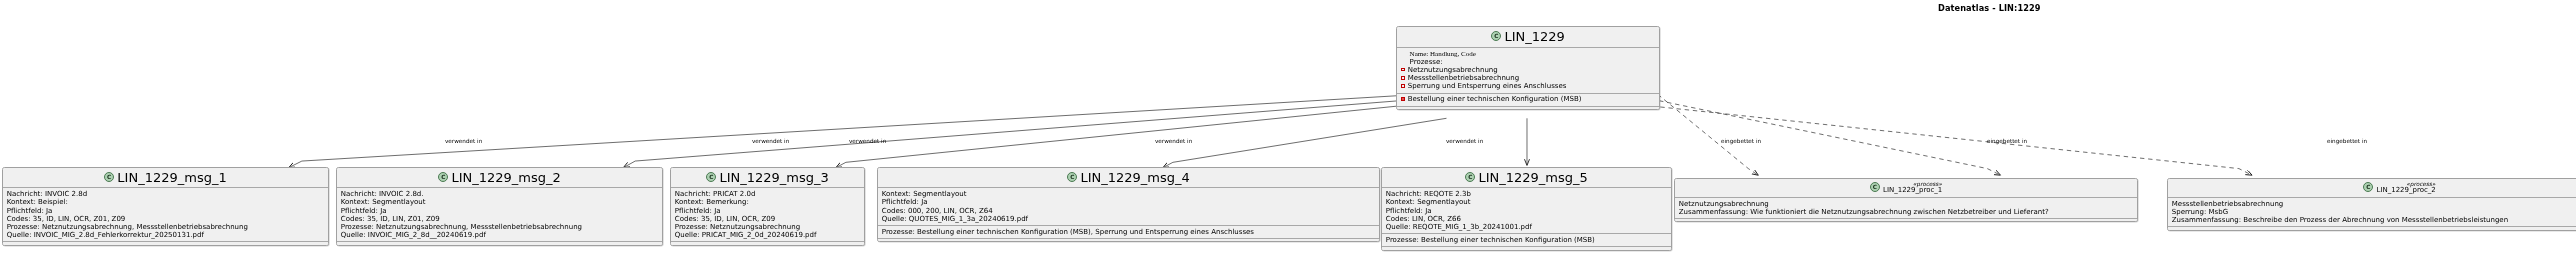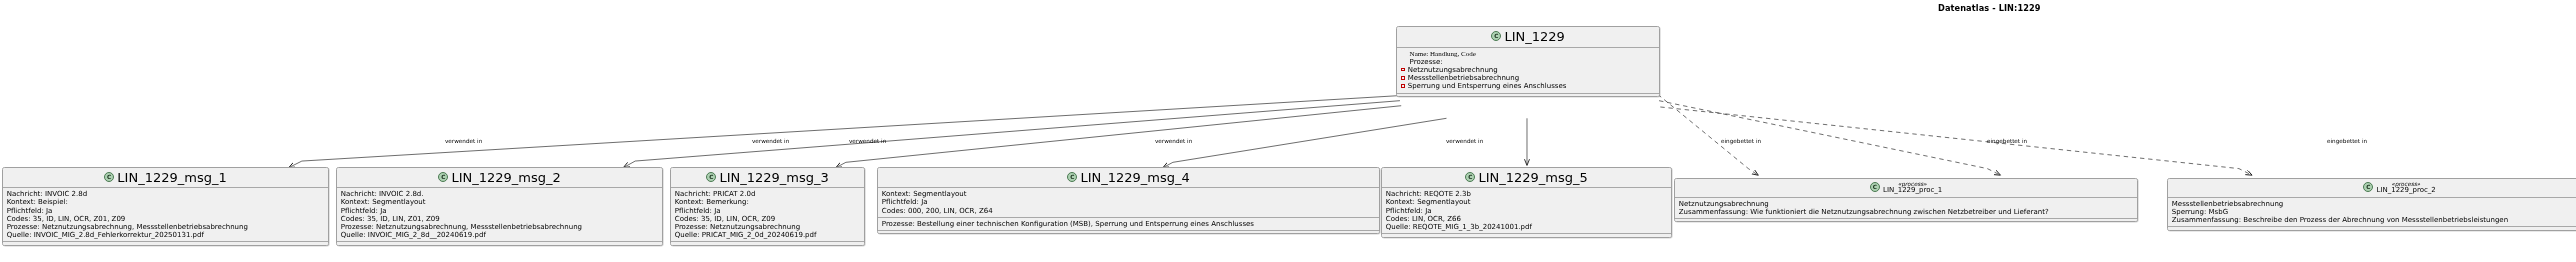--- a/index.html
+++ b/index.html
@@ -31,21 +31,21 @@
   }
   .node-header .cicon{
     display:inline-block;vertical-align:middle;
     width:8.2px;height:8.2px;border-radius:50%;
     background:#ADD1B2;border:0.6px solid #4b7a52;
     color:#19301c;font-size:5.7px;font-weight:bold;
     line-height:8.2px;text-align:center;
     margin-right:3.1px;position:relative;top:-0.6px;
   }
   .node-title{display:inline-block;vertical-align:middle;font-size:13px;color:#000;}
-  .stereo-wrap{display:inline-block;vertical-align:middle;text-align:center;line-height:1.05;}
+  .stereo-wrap{display:inline-block;vertical-align:middle;text-align:right;line-height:1.05;}
   .stereo{display:block;font-size:5.7px;font-style:italic;color:#000;}
   .stereo-name{display:block;font-size:7px;color:#000;}
 
   .node-body{
     padding:1.9px 3.8px 1.9px 3.8px;background:#f0f0f0;
   }
   .node-body.sep-top{border-top:0.6px solid #a8a8a8;}
   .row{
     font-size:7px;color:#000;white-space:nowrap;line-height:8.2px;
   }
@@ -93,20 +93,23 @@
   <div id="node-layer">
       <div class="node" style="left: 1396px; top: 26.4px; width: 264px; border-color: rgb(160, 160, 160); background: rgb(240, 240, 240);">
         <div class="node-header"><span class="cicon" style="background: rgb(173, 209, 178);">C</span><span class="node-title">LIN_1229</span></div>
         <div class="node-body">
           <div class="row" style="padding-left: 8.8px; font-family: Liberation Serif, serif;"><span>Name: Handlung, Code</span></div>
           <div class="row" style="padding-left: 8.8px;"><span>Prozesse:</span></div>
           <div class="row bullet"><span class="bx" style="border-color: rgb(192, 0, 0);"></span><span>Netznutzungsabrechnung</span></div>
           <div class="row bullet"><span class="bx" style="border-color: rgb(192, 0, 0);"></span><span>Messstellenbetriebsabrechnung</span></div>
           <div class="row bullet"><span class="bx" style="border-color: rgb(192, 0, 0);"></span><span>Sperrung und Entsperrung eines Anschlusses</span></div>
         </div>
+        <div class="node-body sep-top">
+          <div class="row bullet"><span class="bx filled" style="border-color: rgb(192, 0, 0); background: rgb(224, 80, 80);"></span><span>Bestellung einer technischen Konfiguration (MSB)</span></div>
+        </div>
         <div class="node-foot"></div>
       </div>
       <div class="node" style="left: 1.9px; top: 167px; width: 327px; border-color: rgb(160, 160, 160); background: rgb(240, 240, 240);">
         <div class="node-header"><span class="cicon" style="background: rgb(173, 209, 178);">C</span><span class="node-title">LIN_1229_msg_1</span></div>
         <div class="node-body">
           <div class="row"><span>Nachricht: INVOIC 2.8d</span></div>
           <div class="row"><span>Kontext: Beispiel:</span></div>
           <div class="row"><span>Pflichtfeld: Ja</span></div>
           <div class="row"><span>Codes: 35, ID, LIN, OCR, Z01, Z09</span></div>
           <div class="row"><span>Prozesse: Netznutzungsabrechnung, Messstellenbetriebsabrechnung</span></div>
@@ -137,34 +140,38 @@
           <div class="row"><span>Quelle: PRICAT_MIG_2_0d_20240619.pdf</span></div>
         </div>
         <div class="node-foot"></div>
       </div>
       <div class="node" style="left: 877px; top: 167px; width: 503px; border-color: rgb(160, 160, 160); background: rgb(240, 240, 240);">
         <div class="node-header"><span class="cicon" style="background: rgb(173, 209, 178);">C</span><span class="node-title">LIN_1229_msg_4</span></div>
         <div class="node-body">
           <div class="row"><span>Kontext: Segmentlayout</span></div>
           <div class="row"><span>Pflichtfeld: Ja</span></div>
           <div class="row"><span>Codes: 000, 200, LIN, OCR, Z64</span></div>
+          <div class="row"><span>Quelle: QUOTES_MIG_1_3a_20240619.pdf</span></div>
         </div>
         <div class="node-body sep-top">
           <div class="row"><span>Prozesse: Bestellung einer technischen Konfiguration (MSB), Sperrung und Entsperrung eines Anschlusses</span></div>
         </div>
         <div class="node-foot"></div>
       </div>
       <div class="node" style="left: 1381px; top: 167px; width: 291px; border-color: rgb(160, 160, 160); background: rgb(240, 240, 240);">
         <div class="node-header"><span class="cicon" style="background: rgb(173, 209, 178);">C</span><span class="node-title">LIN_1229_msg_5</span></div>
         <div class="node-body">
           <div class="row"><span>Nachricht: REQOTE 2.3b</span></div>
           <div class="row"><span>Kontext: Segmentlayout</span></div>
           <div class="row"><span>Pflichtfeld: Ja</span></div>
           <div class="row"><span>Codes: LIN, OCR, Z66</span></div>
           <div class="row"><span>Quelle: REQOTE_MIG_1_3b_20241001.pdf</span></div>
+        </div>
+        <div class="node-body sep-top">
+          <div class="row"><span>Prozesse: Bestellung einer technischen Konfiguration (MSB)</span></div>
         </div>
         <div class="node-foot"></div>
       </div>
       <div class="node" style="left: 1674px; top: 178px; width: 464px; border-color: rgb(160, 160, 160); background: rgb(240, 240, 240);">
         <div class="node-header"><span class="cicon" style="background: rgb(173, 209, 178);">C</span><span class="stereo-wrap"><span class="stereo">«process»</span><span class="stereo-name">LIN_1229_proc_1</span></span></div>
         <div class="node-body">
           <div class="row"><span>Netznutzungsabrechnung</span></div>
           <div class="row"><span>Zusammenfassung: Wie funktioniert die Netznutzungsabrechnung zwischen Netzbetreiber und Lieferant?</span></div>
         </div>
         <div class="node-foot"></div>

